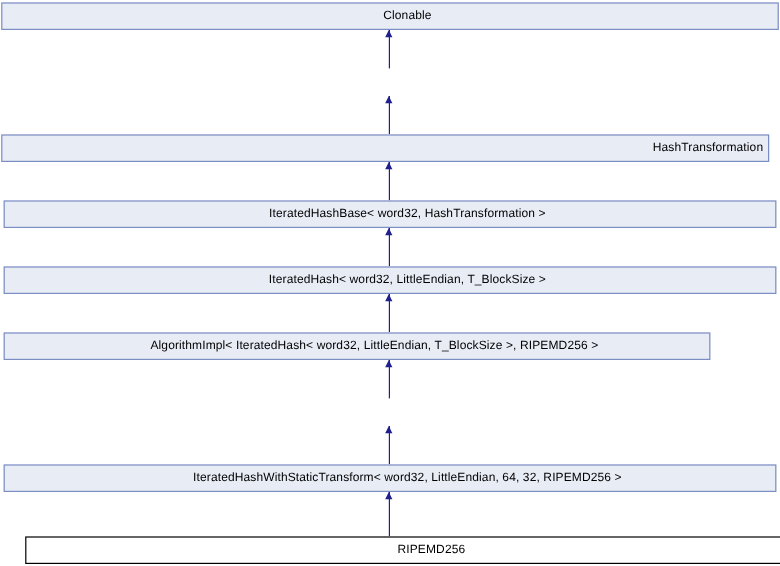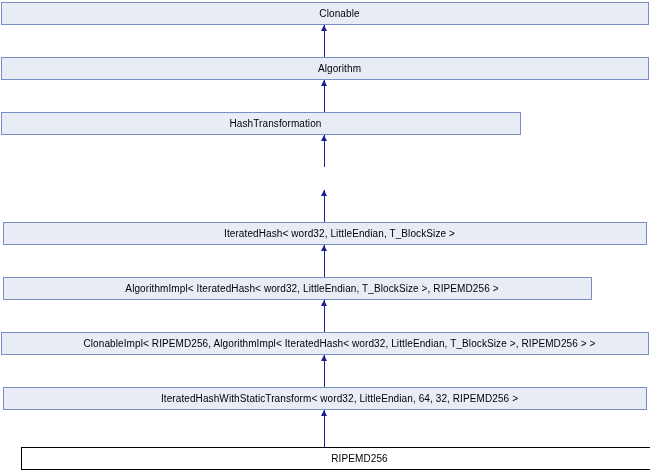--- a/index.html
+++ b/index.html
@@ -80,34 +80,31 @@
     <div class="arrow" style="left: 321px; top: 245px; border-bottom-color: rgb(31, 31, 143);"></div>
     <div class="edge" style="left: 324px; top: 300px; height: 32px; border-left-color: rgb(31, 31, 143);"></div>
     <div class="arrow" style="left: 321px; top: 300px; border-bottom-color: rgb(31, 31, 143);"></div>
     <div class="edge" style="left: 324px; top: 355px; height: 32px; border-left-color: rgb(31, 31, 143);"></div>
     <div class="arrow" style="left: 321px; top: 355px; border-bottom-color: rgb(31, 31, 143);"></div>
     <div class="edge" style="left: 324px; top: 410px; height: 37px; border-left-color: rgb(31, 31, 143);"></div>
     <div class="arrow" style="left: 321px; top: 410px; border-bottom-color: rgb(31, 31, 143);"></div>
     <div class="node" style="left: 1px; top: 2px; width: 648px; background: rgb(232, 236, 245); border-color: rgb(123, 142, 196); color: rgb(0, 0, 0);">
       <span class="node-label">Clonable</span>
     </div>
-    <div class="node" style="left: 1px; top: 57px; width: 648px; background: rgb(232, 236, 245); border-color: rgb(123, 142, 196); color: rgb(0, 0, 0);">
-      <span class="node-label">Algorithm</span>
+    <div class="node" style="left: 1px; top: 112px; width: 640px; background: rgb(232, 236, 245); border-color: rgb(123, 142, 196); color: rgb(0, 0, 0); justify-content: flex-end;">
+      <span class="node-label">HashTransformation</span>
     </div>
-    <div class="node" style="left: 1px; top: 112px; width: 520px; background: rgb(232, 236, 245); border-color: rgb(123, 142, 196); color: rgb(0, 0, 0);">
-      <span class="node-label">HashTransformation</span>
+    <div class="node" style="left: 3px; top: 167px; width: 644px; background: rgb(232, 236, 245); border-color: rgb(123, 142, 196); color: rgb(0, 0, 0);">
+      <span class="node-label">IteratedHashBase&lt; word32, HashTransformation &gt;</span>
     </div>
     <div class="node" style="left: 3px; top: 222px; width: 644px; background: rgb(232, 236, 245); border-color: rgb(123, 142, 196); color: rgb(0, 0, 0); justify-content: center;">
       <span class="node-label">IteratedHash&lt; word32, LittleEndian, T_BlockSize &gt;</span>
     </div>
     <div class="node" style="left: 3px; top: 277px; width: 589px; background: rgb(232, 236, 245); border-color: rgb(123, 142, 196); color: rgb(0, 0, 0);">
       <span class="node-label">AlgorithmImpl&lt; IteratedHash&lt; word32, LittleEndian, T_BlockSize &gt;, RIPEMD256 &gt;</span>
-    </div>
-    <div class="node" style="left: 1px; top: 332px; width: 648px; background: rgb(232, 236, 245); border-color: rgb(123, 142, 196); color: rgb(0, 0, 0);">
-      <span class="node-label">ClonableImpl&lt; RIPEMD256, AlgorithmImpl&lt; IteratedHash&lt; word32, LittleEndian, T_BlockSize &gt;, RIPEMD256 &gt; &gt;</span>
     </div>
     <div class="node" style="left: 3px; top: 387px; width: 644px; background: rgb(232, 236, 245); border-color: rgb(123, 142, 196); color: rgb(0, 0, 0); justify-content: center;">
       <span class="node-label">IteratedHashWithStaticTransform&lt; word32, LittleEndian, 64, 32, RIPEMD256 &gt;</span>
     </div>
     <div class="node focus" style="left: 1px; top: 447px; width: 648px; background: rgb(255, 255, 255); border-color: rgb(0, 0, 0); color: rgb(0, 0, 0); margin-left: 20px;">
       <span class="node-label">RIPEMD256</span>
     </div>
   </div>
 
 </body></html>

